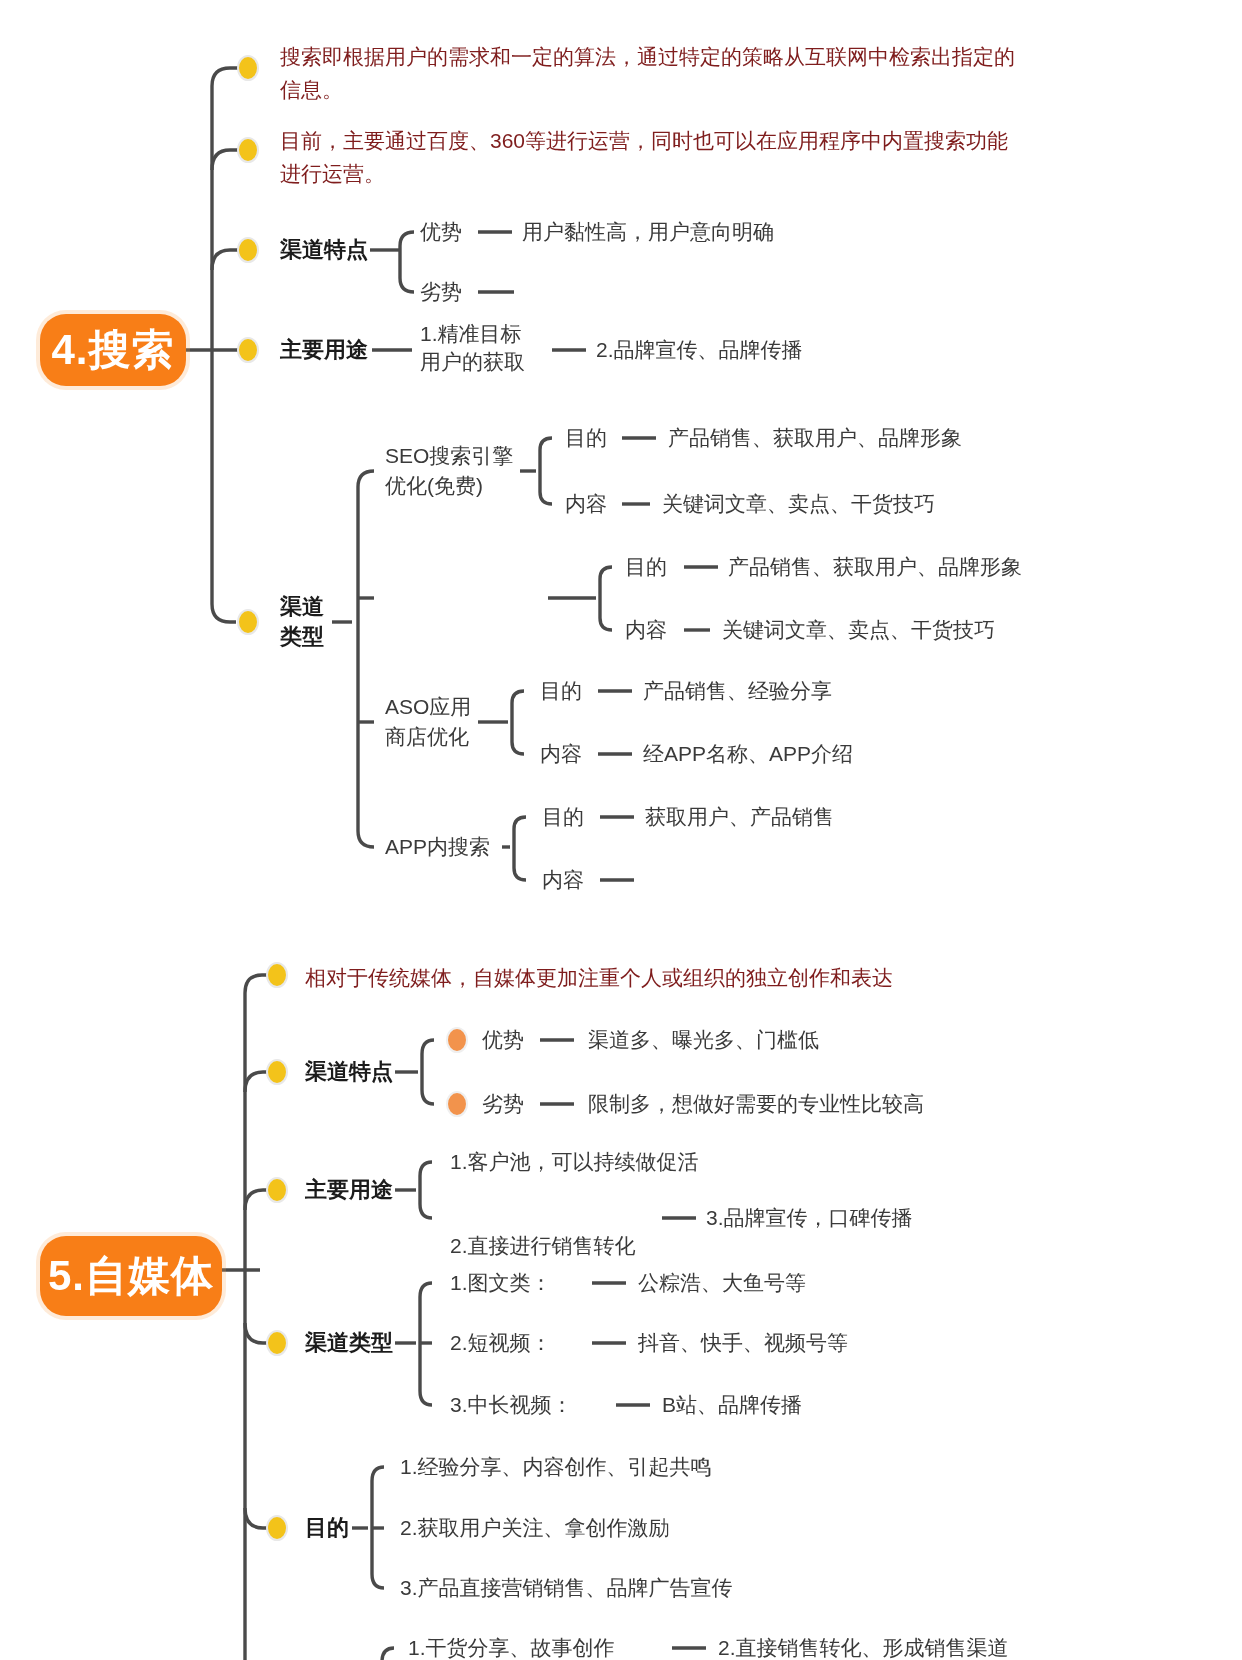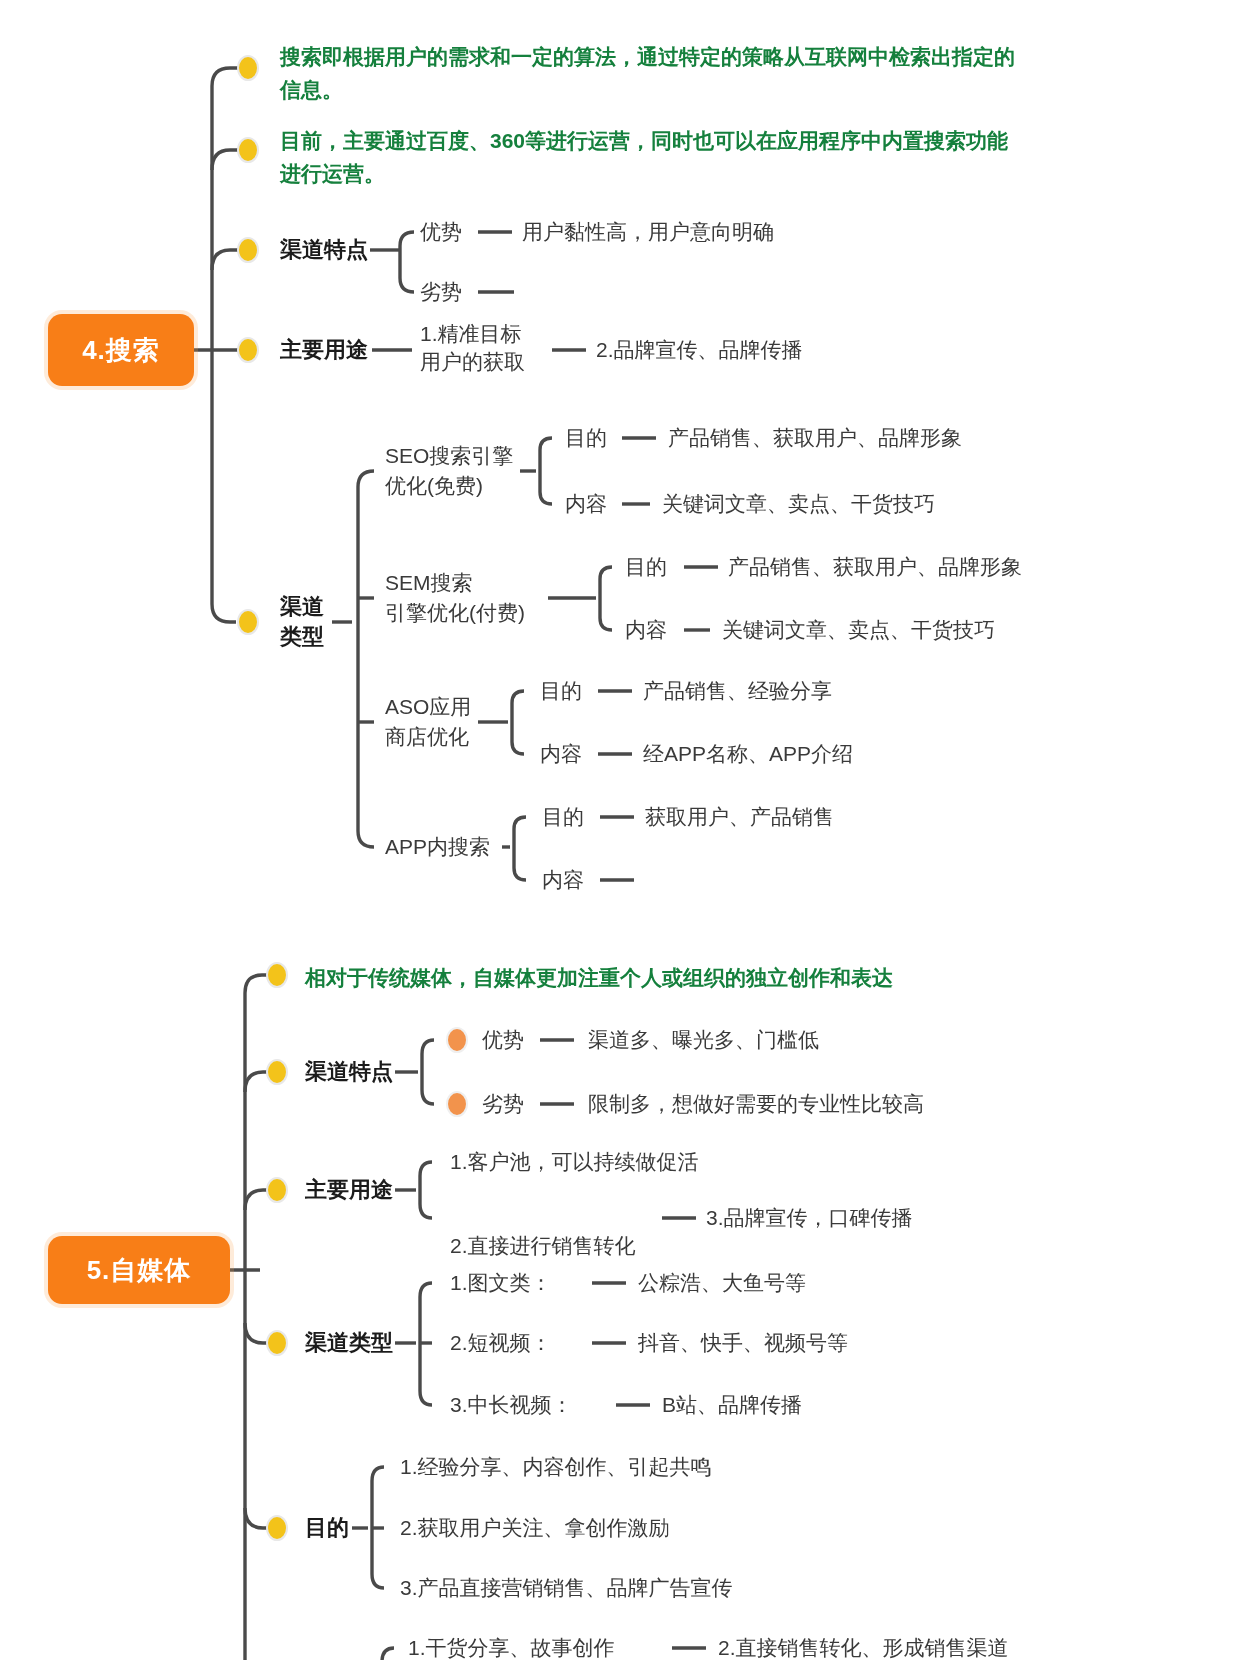--- a/index.html
+++ b/index.html
@@ -2,27 +2,27 @@
 <html><head>
 <meta charset="utf-8">
 <style>
   html,body{margin:0;padding:0;background:#ffffff;}
   #canvas{
     position:relative; width:1242px; height:1660px; overflow:hidden; background:#ffffff;
     font-family:"Liberation Sans","DejaVu Sans",sans-serif;
   }
   #wires{position:absolute;left:0;top:0;width:1242px;height:1660px;}
   .t{position:absolute; font-size:21px; line-height:28px; color:#3a3a3a; white-space:pre-line;}
-  .desc{font-size:21px; font-weight:700; color:#15803d; line-height:33px;}
+  .desc{font-size:21px; font-weight:400; color:#7f1d1d; line-height:33px;}
   .lbl{font-size:22px; font-weight:700; color:#1b1b1b; line-height:28px;}
   .node2{line-height:30px;}
   .root{
-    position:absolute; background:#F87E17; color:#ffffff; font-weight:700; font-size:26px;
-    display:flex; align-items:center; justify-content:center; border-radius:14px;
-    letter-spacing:1px; box-shadow:0 0 0 4px rgba(250,165,80,.22);margin-left:8px;
+    position:absolute; background:#F87E17; color:#ffffff; font-weight:700; font-size:42px;
+    display:flex; align-items:center; justify-content:center; border-radius:26px;
+    letter-spacing:1px; box-shadow:0 0 0 4px rgba(250,165,80,.22);
   }
 </style>
 </head>
 <body>
 
 <div id="canvas">
 
   <svg id="wires" viewBox="0 0 1242 1660" fill="none" stroke="#4A4A4A" stroke-width="3.4">
 
     <path d="M 240 68 H 230 Q 212 68 212 86 L 212 604 Q 212 622 230 622 H 236"></path>
@@ -120,40 +120,38 @@
   <div class="t lbl node2" style="left:280px;top:592px">渠道
 类型</div>
 
   <div class="t node2" style="left:385px;top:441px">SEO搜索引擎
 优化(免费)</div>
   <div class="t" style="left:565px;top:424px">目的</div>
   <div class="t" style="left:668px;top:424px">产品销售、获取用户、品牌形象</div>
   <div class="t" style="left:565px;top:490px">内容</div>
   <div class="t" style="left:662px;top:490px">关键词文章、卖点、干货技巧</div>
 
-  <div class="t node2" style="left:385px;top:568px">SEM搜索
-引擎优化(付费)</div>
   <div class="t" style="left:625px;top:553px">目的</div>
   <div class="t" style="left:728px;top:553px">产品销售、获取用户、品牌形象</div>
   <div class="t" style="left:625px;top:616px">内容</div>
   <div class="t" style="left:722px;top:616px">关键词文章、卖点、干货技巧</div>
 
   <div class="t node2" style="left:385px;top:692px">ASO应用
 商店优化</div>
   <div class="t" style="left:540px;top:677px">目的</div>
   <div class="t" style="left:643px;top:677px">产品销售、经验分享</div>
   <div class="t" style="left:540px;top:740px">内容</div>
   <div class="t" style="left:643px;top:740px">经APP名称、APP介绍</div>
 
   <div class="t" style="left:385px;top:833px">APP内搜索</div>
   <div class="t" style="left:542px;top:803px">目的</div>
   <div class="t" style="left:645px;top:803px">获取用户、产品销售</div>
   <div class="t" style="left:542px;top:866px">内容</div>
 
-  <div class="root" style="left:40px;top:1236px;width:182px;height:68px">5.自媒体</div>
+  <div class="root" style="left:40px;top:1236px;width:182px;height:80px">5.自媒体</div>
 
   <div class="t desc" style="left:305px;top:961px;width:880px">相对于传统媒体，自媒体更加注重个人或组织的独立创作和表达</div>
 
   <div class="t lbl" style="left:305px;top:1058px">渠道特点</div>
   <div class="t" style="left:482px;top:1026px">优势</div>
   <div class="t" style="left:588px;top:1026px">渠道多、曝光多、门槛低</div>
   <div class="t" style="left:482px;top:1090px">劣势</div>
   <div class="t" style="left:588px;top:1090px">限制多，想做好需要的专业性比较高</div>
 
   <div class="t lbl" style="left:305px;top:1176px">主要用途</div>

